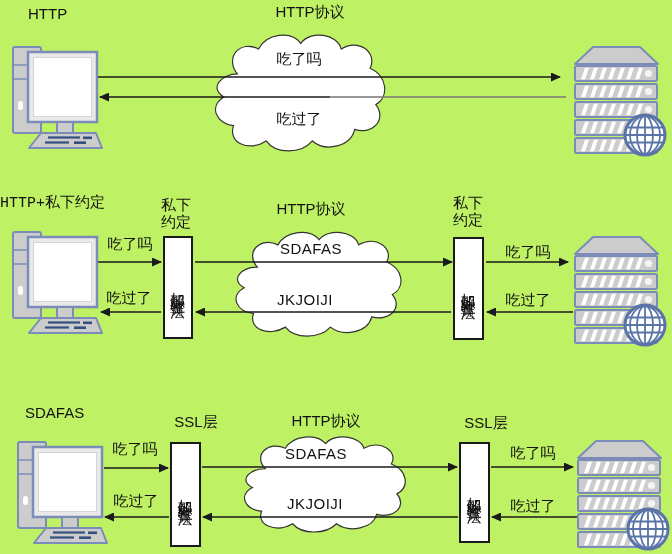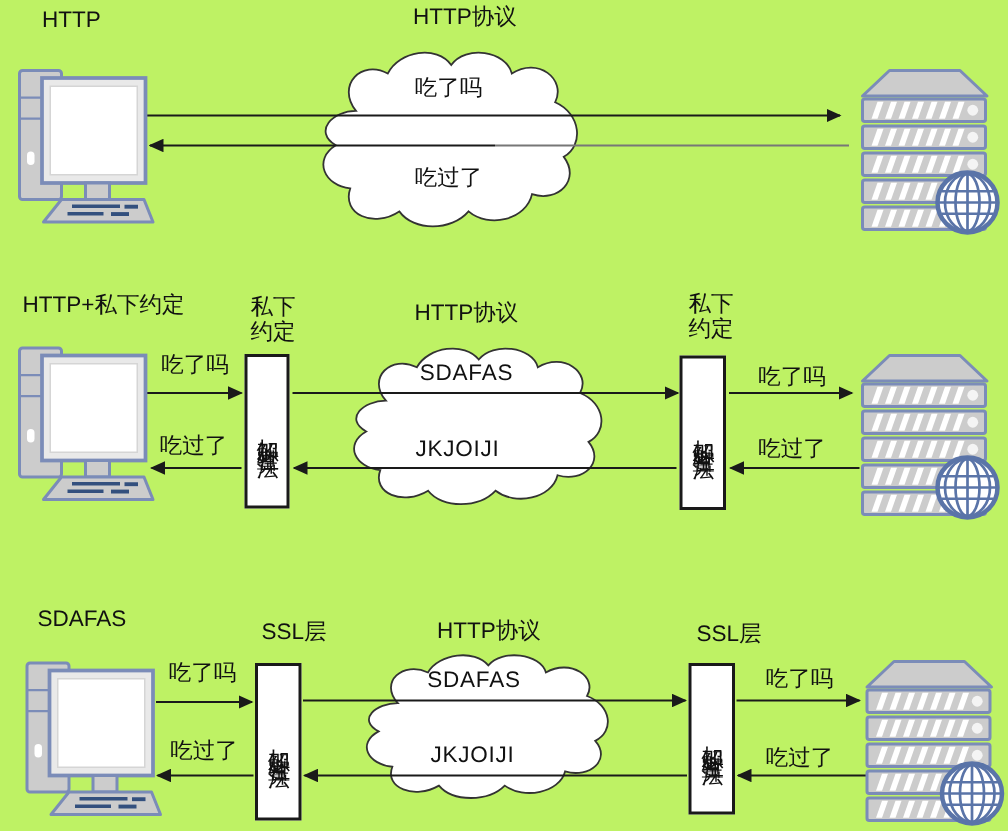--- a/index.html
+++ b/index.html
@@ -3,21 +3,21 @@
 <meta charset="utf-8">
 <style>
   html,body{margin:0;padding:0;background:#fff;}
   #canvas{
     position:relative;width:672px;height:554px;background:#bef264;overflow:hidden;
     font-family:"Liberation Sans","DejaVu Sans",sans-serif;color:#111;
   }
   #shapes{position:absolute;left:0;top:0;}
   .label{position:absolute;font-size:15px;line-height:16px;white-space:nowrap;color:#111;}
   .ctr{transform:translateX(-50%);}
-  .wrap2{width:36px;white-space:normal;word-break:break-all;text-align:right;line-height:17px;}
+  .wrap2{width:36px;white-space:normal;word-break:break-all;text-align:left;line-height:17px;}
   .cipher{letter-spacing:.5px;}
   .encbox{
     position:absolute;box-sizing:border-box;background:#fff;border:2px solid #1a1a1a;
     display:flex;align-items:center;justify-content:center;
   }
   .vtext{
     writing-mode:vertical-lr;text-orientation:upright;
     font-size:15px;letter-spacing:3px;line-height:1;white-space:nowrap;
   }
 </style>
@@ -162,21 +162,21 @@
   </div>
   <div class="encbox" style="left:459px;top:442px;width:31px;height:101px;">
     <span class="vtext">加解密算法</span>
   </div>
 
   <div class="label" style="left:28px;top:6px;">HTTP</div>
   <div class="label ctr" style="left:310px;top:4px;">HTTP协议</div>
   <div class="label ctr" style="left:299px;top:51px;">吃了吗</div>
   <div class="label ctr" style="left:299px;top:111px;">吃过了</div>
 
-  <div class="label" style="left:15px;top:196px;">HTTP+私下约定</div>
+  <div class="label" style="left:0;top:196px;font-family:Liberation Mono, monospace;">HTTP+私下约定</div>
   <div class="label ctr wrap2" style="left:179px;top:196px;">私下约定</div>
   <div class="label ctr wrap2" style="left:471px;top:194px;">私下约定</div>
   <div class="label ctr" style="left:311px;top:201px;">HTTP协议</div>
   <div class="label ctr cipher" style="left:311px;top:241px;">SDAFAS</div>
   <div class="label ctr cipher" style="left:305px;top:292px;">JKJOIJI</div>
   <div class="label ctr" style="left:130px;top:236px;">吃了吗</div>
   <div class="label ctr" style="left:129px;top:290px;">吃过了</div>
   <div class="label ctr" style="left:528px;top:244px;">吃了吗</div>
   <div class="label ctr" style="left:528px;top:292px;">吃过了</div>
 

